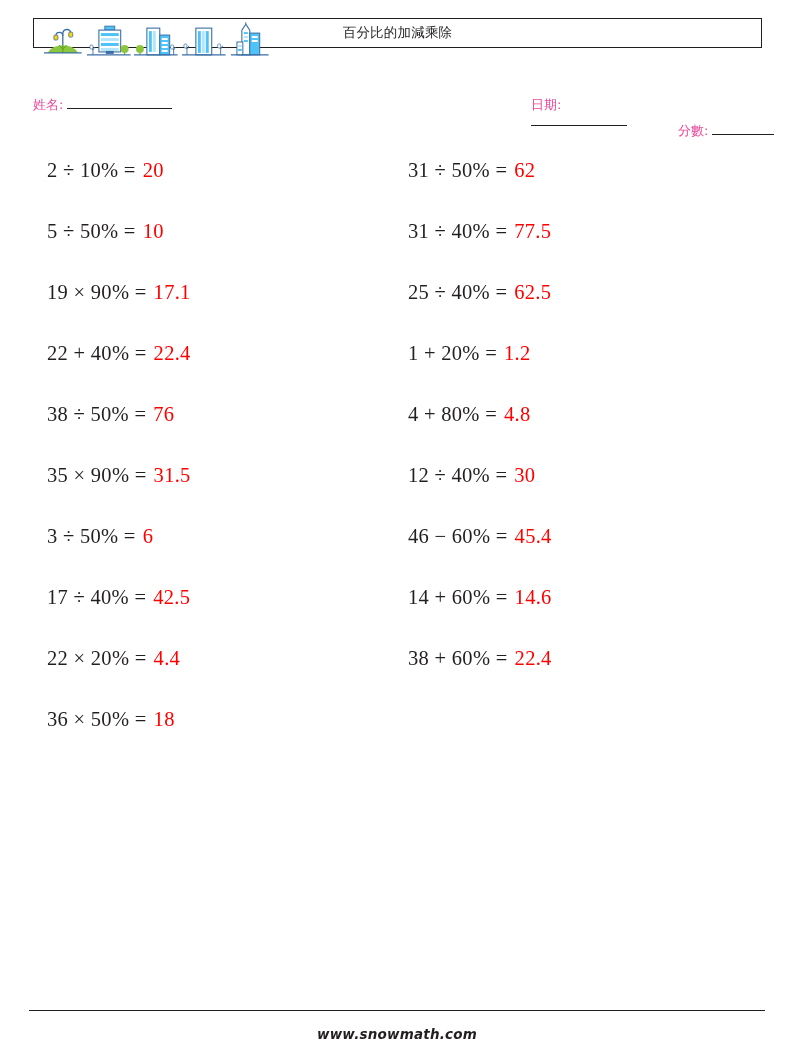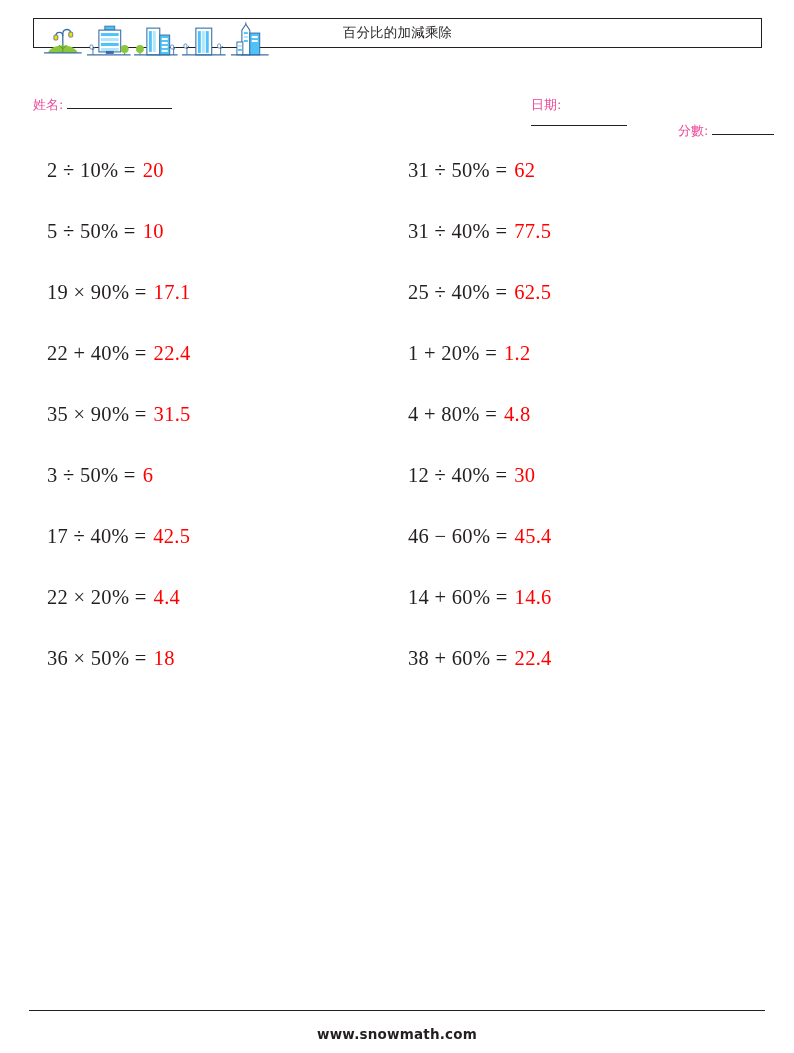--- a/index.html
+++ b/index.html
@@ -128,20 +128,21 @@
     position: absolute;
     left: 0;
     right: 0;
     top: 1026px;
     text-align: center;
     font-family: "DejaVu Sans", "Liberation Sans", sans-serif;
     font-size: 13.5px;
     font-weight: bold;
     color: #231f20;
     letter-spacing: 0.2px;
+    font-style: italic;
   }
 </style>
 </head>
 <body>
 
 <div id="header-box">
 
   <div id="header-art">
 
     <svg class="art-icon" width="42" height="38" viewBox="0 0 42 38">
@@ -245,20 +246,24 @@
       </div>
       <div class="problem-row">
         <span class="problem-expr">19 × 90% =</span>
         <span class="problem-answer">17.1</span>
       </div>
       <div class="problem-row">
         <span class="problem-expr">22 + 40% =</span>
         <span class="problem-answer">22.4</span>
       </div>
       <div class="problem-row">
+        <span class="problem-expr">38 ÷ 50% =</span>
+        <span class="problem-answer">76</span>
+      </div>
+      <div class="problem-row">
         <span class="problem-expr">35 × 90% =</span>
         <span class="problem-answer">31.5</span>
       </div>
       <div class="problem-row">
         <span class="problem-expr">3 ÷ 50% =</span>
         <span class="problem-answer">6</span>
       </div>
       <div class="problem-row">
         <span class="problem-expr">17 ÷ 40% =</span>
         <span class="problem-answer">42.5</span>

